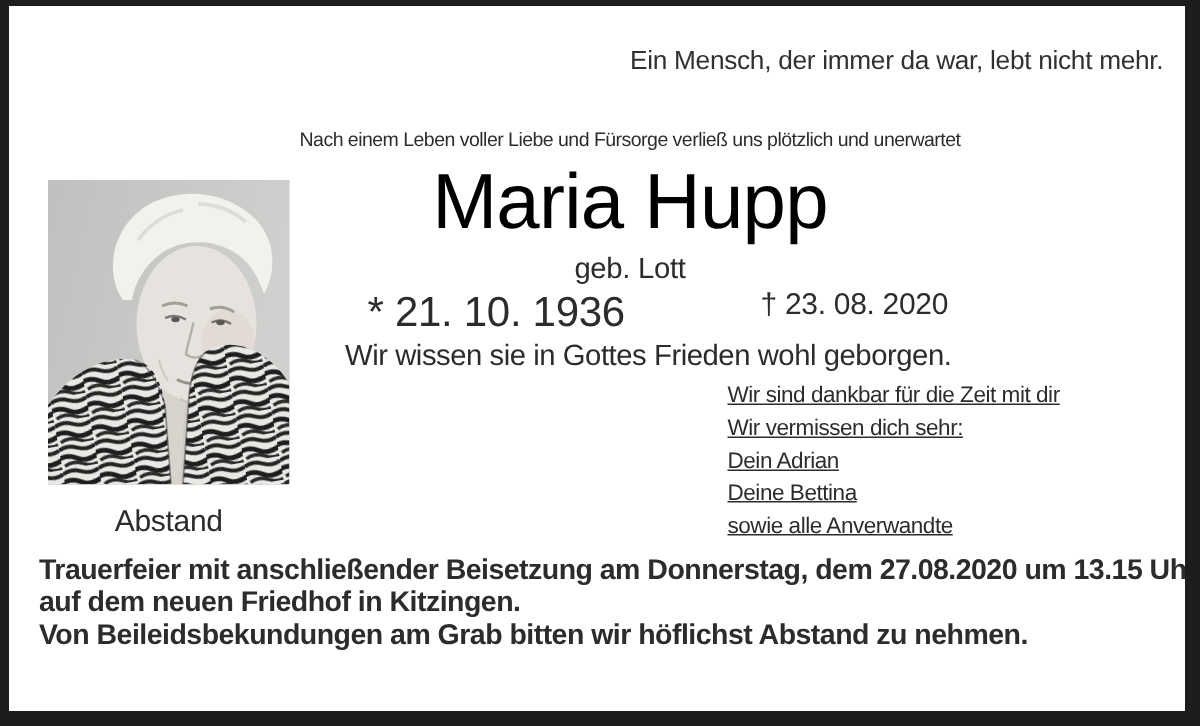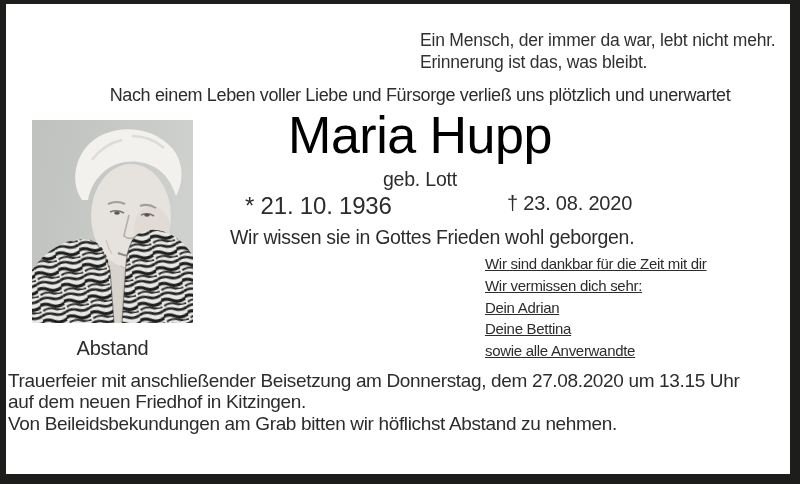--- a/index.html
+++ b/index.html
@@ -19,62 +19,61 @@
     pointer-events:none;
   }
   .abs{position:absolute;white-space:nowrap;}
   .epigraph{
     left:420px;top:29px;
     font-size:17.5px;line-height:22px;
     letter-spacing:-0.2px;color:#303030;
   }
   .intro{
     left:40px;top:85px;width:760px;text-align:center;
-    font-size:18px;letter-spacing:-0.35px;
+    font-size:13px;letter-spacing:-0.35px;
   }
   .name{
     left:40px;top:106px;width:760px;text-align:center;
     font-size:52px;font-weight:400;letter-spacing:-0.5px;color:#000000;
     margin:0;line-height:1.15;
   }
   .maiden{
     left:40px;top:168px;width:760px;text-align:center;
     font-size:19.5px;letter-spacing:-0.2px;
   }
-  .birth{left:245px;top:192px;font-size:24px;letter-spacing:-0.2px;}
+  .birth{left:245px;top:192px;font-size:28px;letter-spacing:-0.2px;}
   .death{left:507px;top:192px;font-size:20px;letter-spacing:-0.2px;}
   .comfort{left:230px;top:226px;font-size:19.5px;letter-spacing:-0.3px;}
   .tribute{
     left:485px;top:253px;
     font-size:15px;line-height:21.8px;letter-spacing:-0.3px;text-decoration:underline;
   }
   .tribute div{white-space:nowrap;}
   .photo{
     left:32px;top:120px;width:161px;height:203px;overflow:hidden;
     background:#c6c8c6;
   }
   .photo svg{display:block;width:161px;height:203px;}
   .caption{
     left:32px;top:337px;width:161px;text-align:center;
     font-size:20px;letter-spacing:-0.2px;
   }
   .funeral{
-    left:8px;top:370px;
-    font-size:19px;line-height:21.3px;letter-spacing:-0.35px;
+    left:26px;top:370px;
+    font-size:19px;line-height:21.3px;letter-spacing:-0.35px;font-weight:bold;
   }
   .funeral div{white-space:nowrap;}
 </style>
 </head>
 <body>
 
 <div>
 
   <div class="abs epigraph">
     <div>Ein Mensch, der immer da war, lebt nicht mehr.</div>
-    <div>Erinnerung ist das, was bleibt.</div>
   </div>
 
   <div class="abs intro">Nach einem Leben voller Liebe und Fürsorge verließ uns plötzlich und unerwartet</div>
 
   <h1 class="abs name">Maria Hupp</h1>
 
   <div class="abs maiden">geb. Lott</div>
 
   <div class="abs birth">* 21. 10. 1936</div>
   <div class="abs death">† 23. 08. 2020</div>

